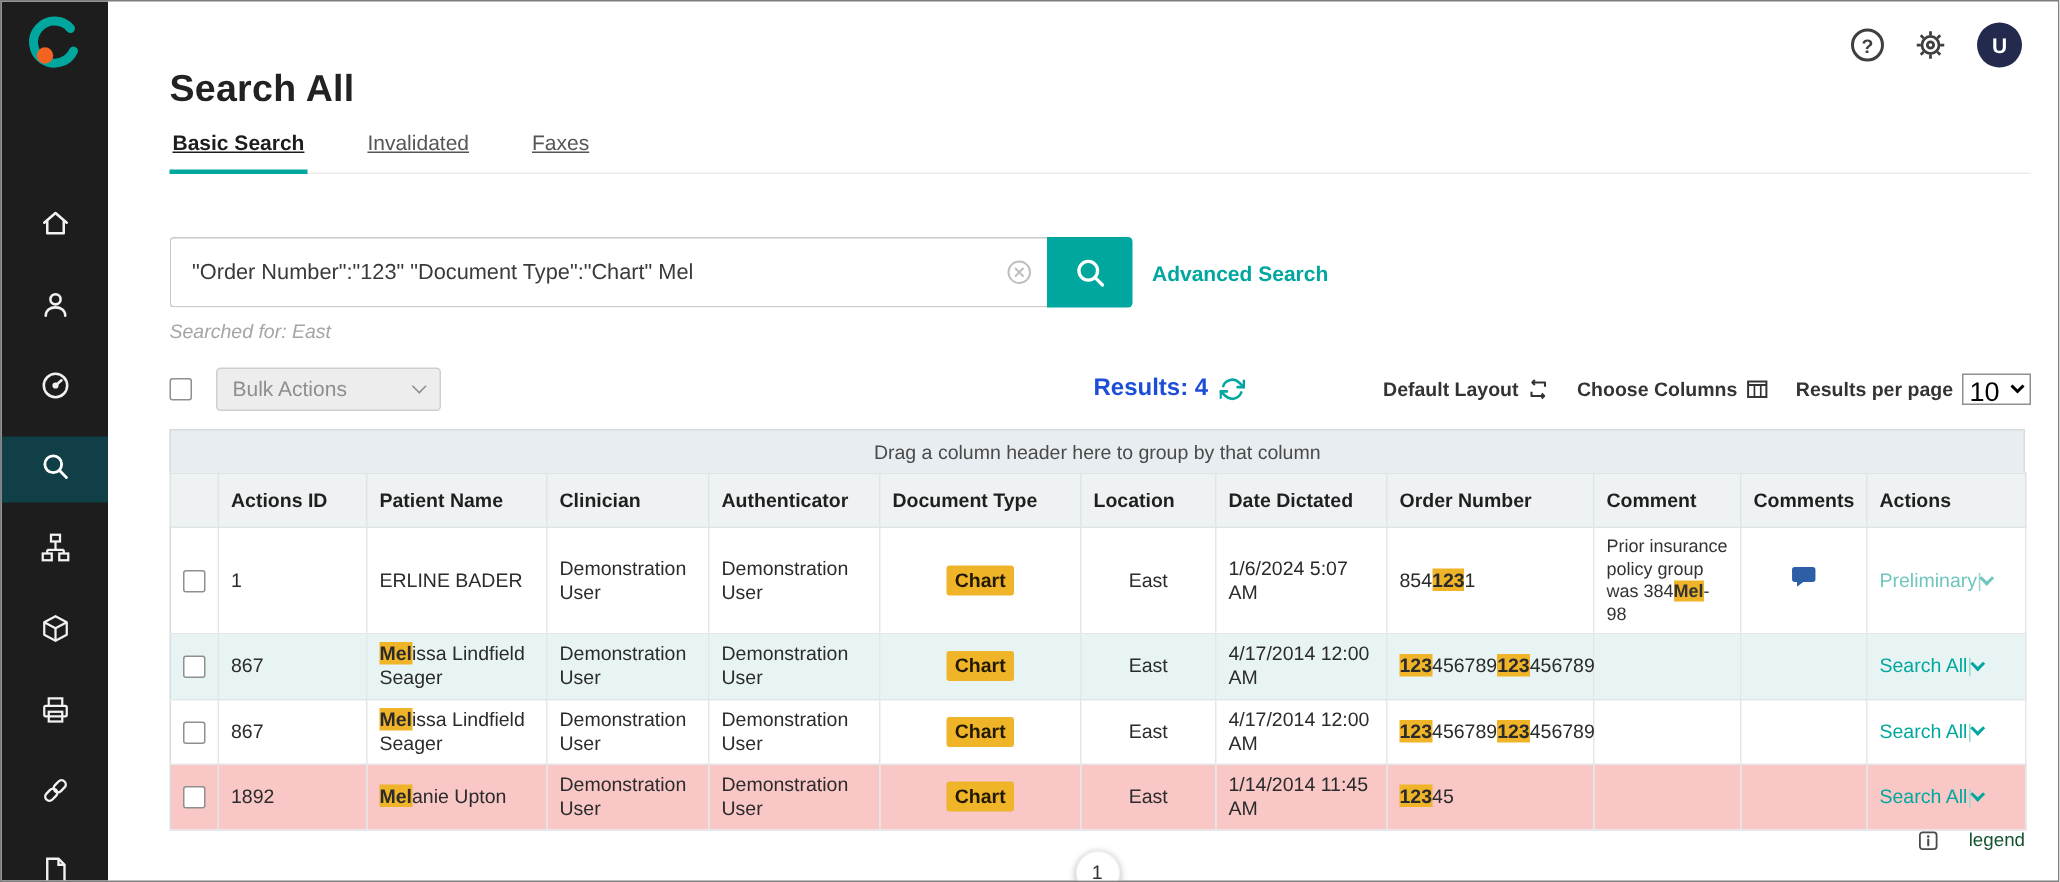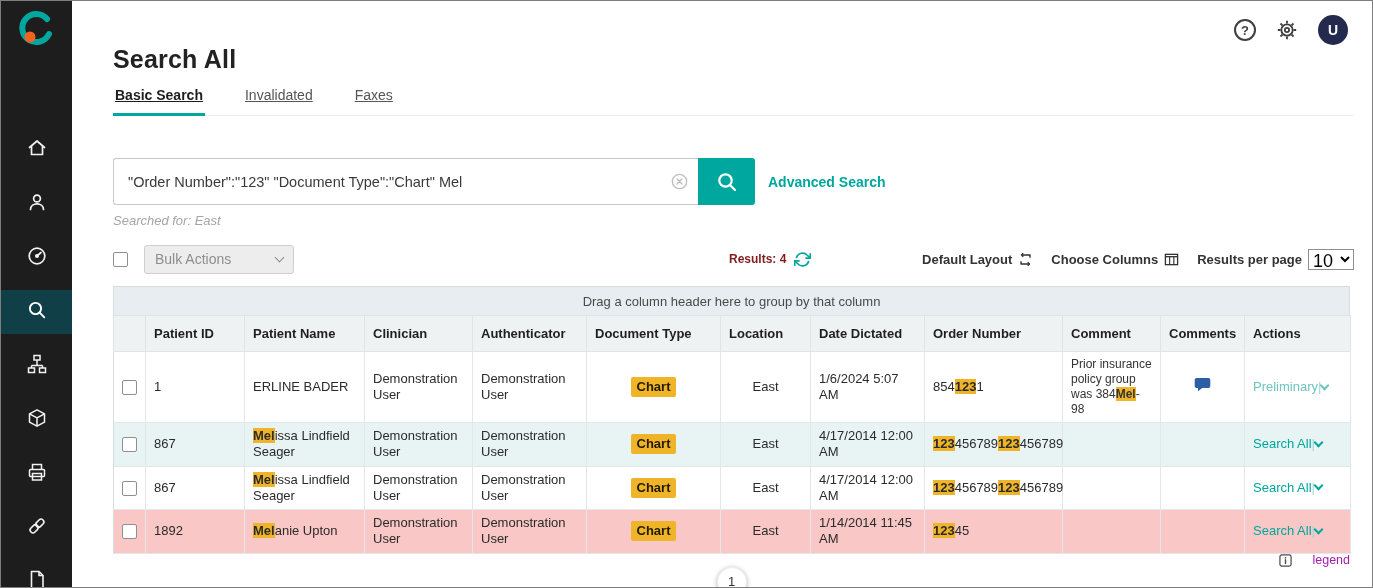--- a/index.html
+++ b/index.html
@@ -67,21 +67,21 @@
   .searched-for { margin-top:8px; font-size:13px; color:#a5a5a5;font-style:italic; }
   
   .controls { margin-top:16px; display:flex; align-items:center; position:relative; height:30px; }
   .bulk-dd {
     margin-left:16px; width:150px; height:29px; background:#ededed;
     border:1px solid #cfcfcf; border-radius:3px; color:#8e8e8e; font-size:14px;
     display:flex; align-items:center; justify-content:space-between; padding:0 10px; cursor:pointer;text-align:right;
   }
   .dd-caret { width:7px; height:7px; border-right:1.6px solid #8e8e8e; border-bottom:1.6px solid #8e8e8e; transform:rotate(45deg); margin-top:-4px; }
   .results-group { position:absolute; left:616px; display:flex; align-items:center; gap:8px; }
-  .results-label { color:#7f1d1d; font-weight:700; font-size:12px; }
+  .results-label { color:#1d4ed8; font-weight:700; font-size:16px; }
   .right-controls { margin-left:auto; display:flex; align-items:center; gap:18px; font-size:13px; font-weight:700; color:#333; }
   .ctl-item { display:flex; align-items:center; gap:6px; cursor:pointer; }
   .pp-select { height:21px; width:46px; font-size:18px; border:1px solid #8f8f8f; background:#fff; font-family:"Liberation Sans", sans-serif; }
   
   .group-band {
     margin-top:12px; width:1237px; height:29px; background:#e7edf0;
     border:1px solid #d7dcde; border-bottom:none;
     display:flex; align-items:center; justify-content:center;
     font-size:13px; color:#4a4a4a;
   }
@@ -106,21 +106,21 @@
   .action-wrap.muted .action-caret { border-color:#6fc5bf; }
   .bubble { display:inline-block; line-height:0; cursor:pointer; }
   
   .pagination { width:1237px; display:flex; justify-content:center; margin-top:13px; }
   .page-btn {
     width:30px; height:30px; border-radius:50%; border:1px solid #eee; background:#fff;
     box-shadow:0 1px 5px rgba(0,0,0,.3); font-size:13px; color:#333;
     display:flex; align-items:center; justify-content:center; cursor:pointer;
     font-family:"Liberation Sans", sans-serif;
   }
-  .legend { position:absolute; right:22px; bottom:20px; display:flex; align-items:center; gap:20px; font-size:12.5px; color:#a21caf; cursor:pointer; }
+  .legend { position:absolute; right:22px; bottom:20px; display:flex; align-items:center; gap:20px; font-size:12.5px; color:#14532d; cursor:pointer; }
 </style>
 </head>
 <body>
 
 <div class="app">
 
   <div class="sidebar">
     <div class="logo">
       <svg width="38" height="38" viewBox="0 0 38 38">
         <path d="M29 9 A14 14 0 1 0 31 24" fill="none" stroke="#00a79e" stroke-width="6" stroke-linecap="round"></path>
@@ -311,21 +311,21 @@
           <col style="width:90px">
           <col style="width:114px">
         <col style="width:138px">
           <col style="width:98px">
           <col style="width:84px">
           <col style="width:106px">
       </colgroup>
       <thead>
         <tr>
           <th></th>
-          <th>Patient ID</th>
+          <th>Actions ID</th>
           <th>Patient Name</th>
           <th>Clinician</th>
           <th>Authenticator</th>
           <th>Document Type</th>
           <th>Location</th>
           <th>Date Dictated</th>
           <th>Order Number</th>
           <th>Comment</th>
           <th>Comments</th>
           <th>Actions</th>

